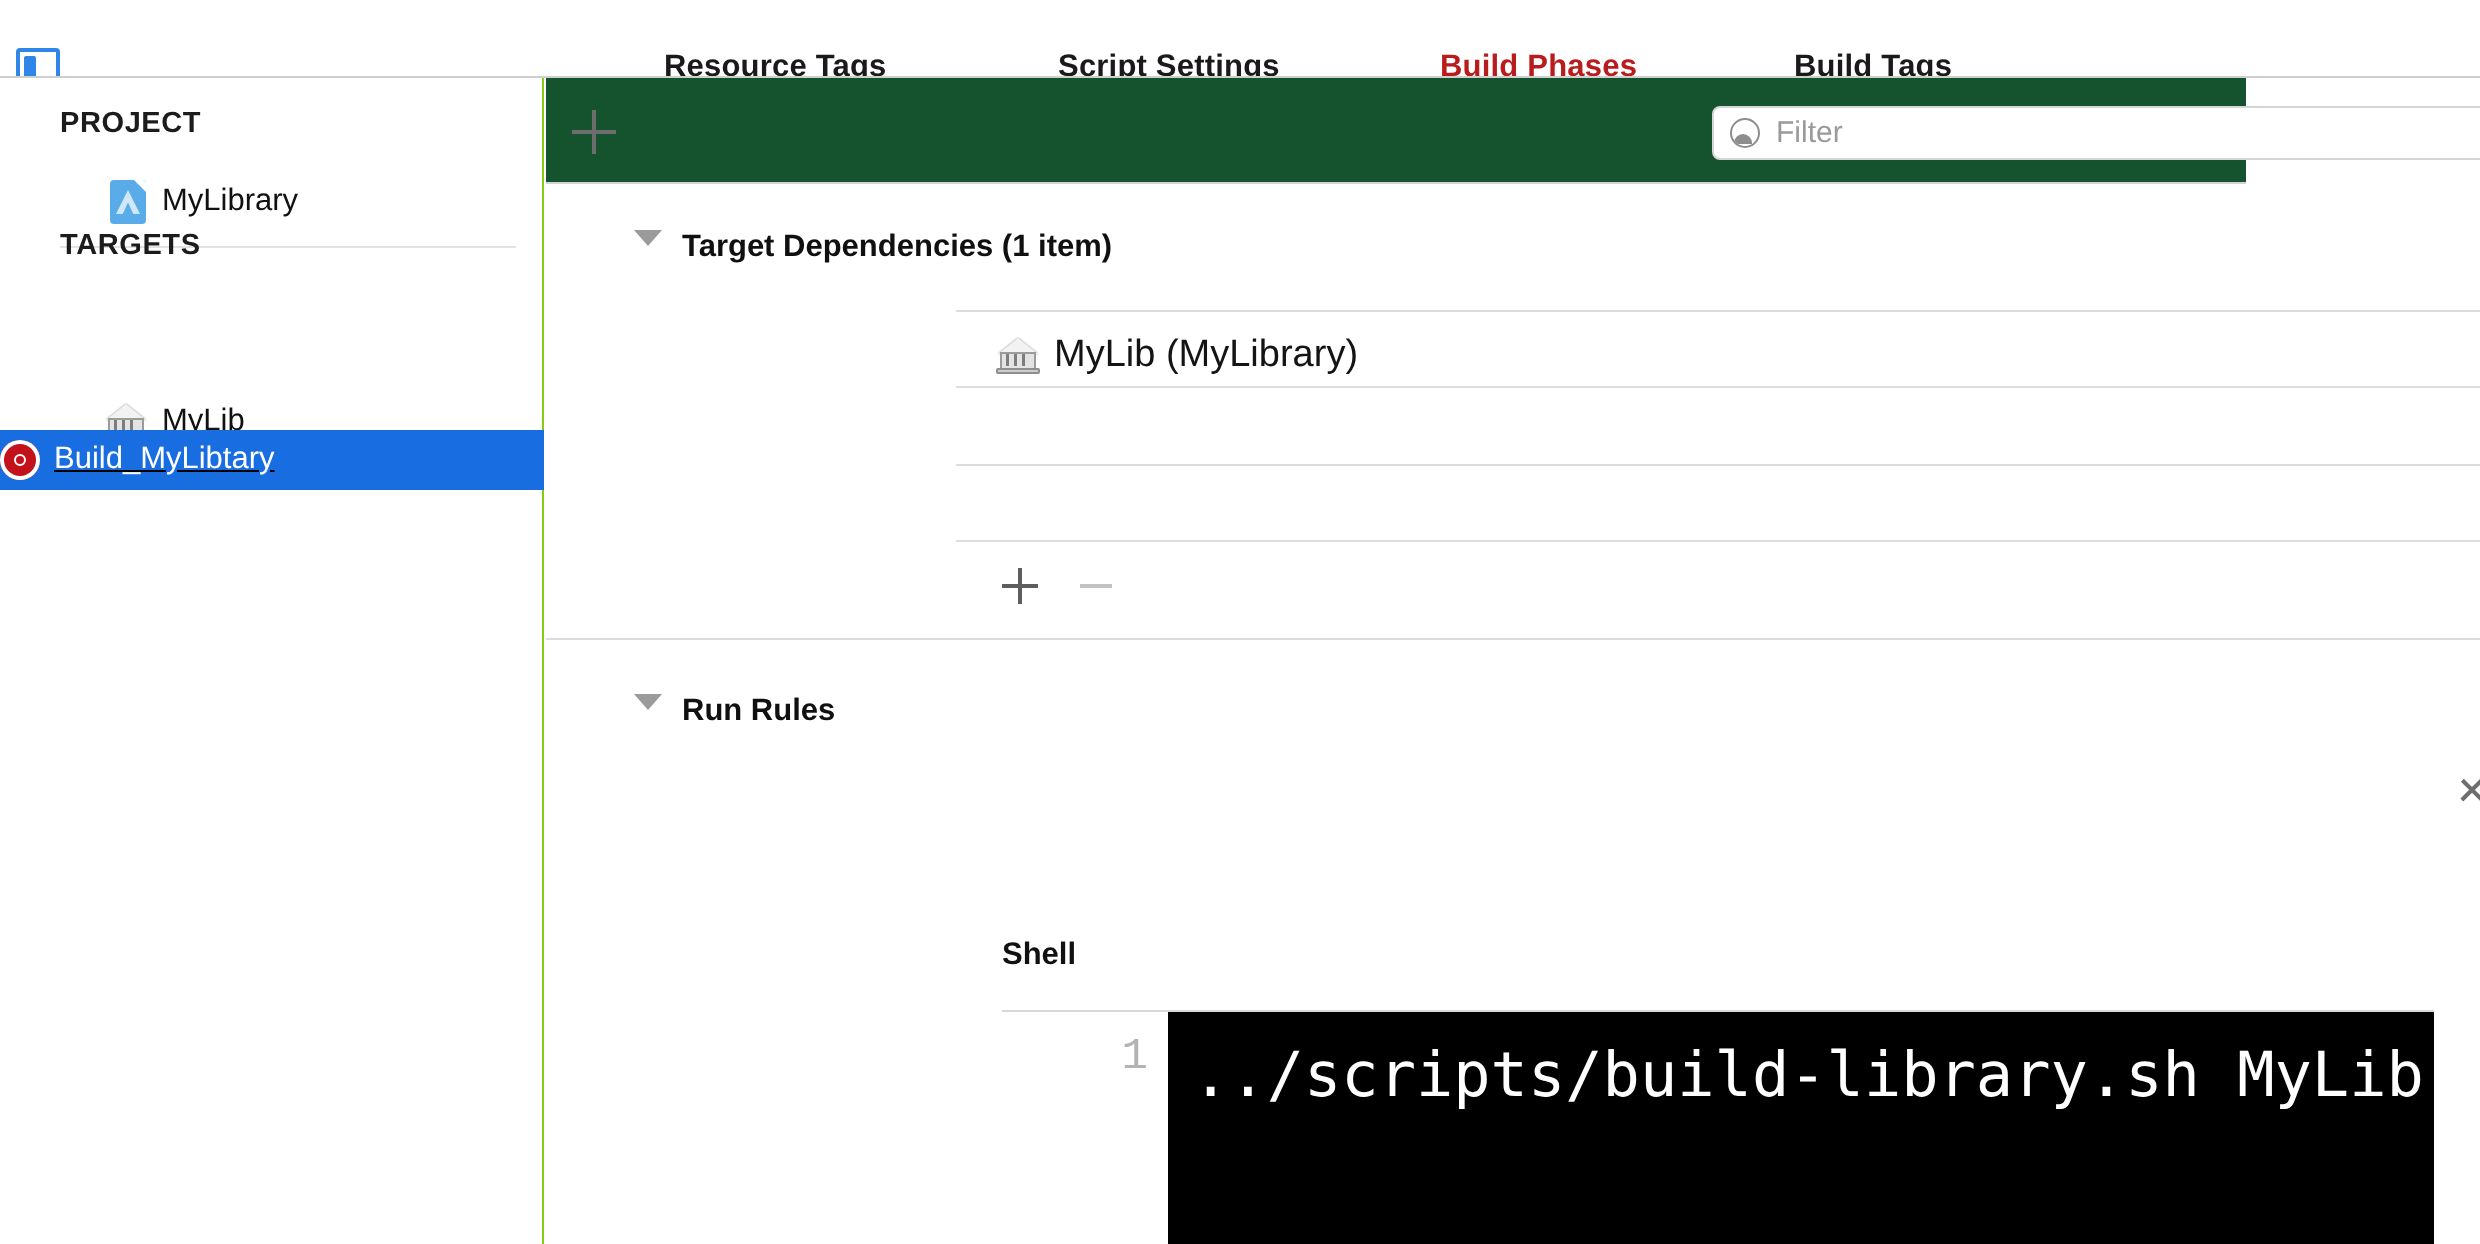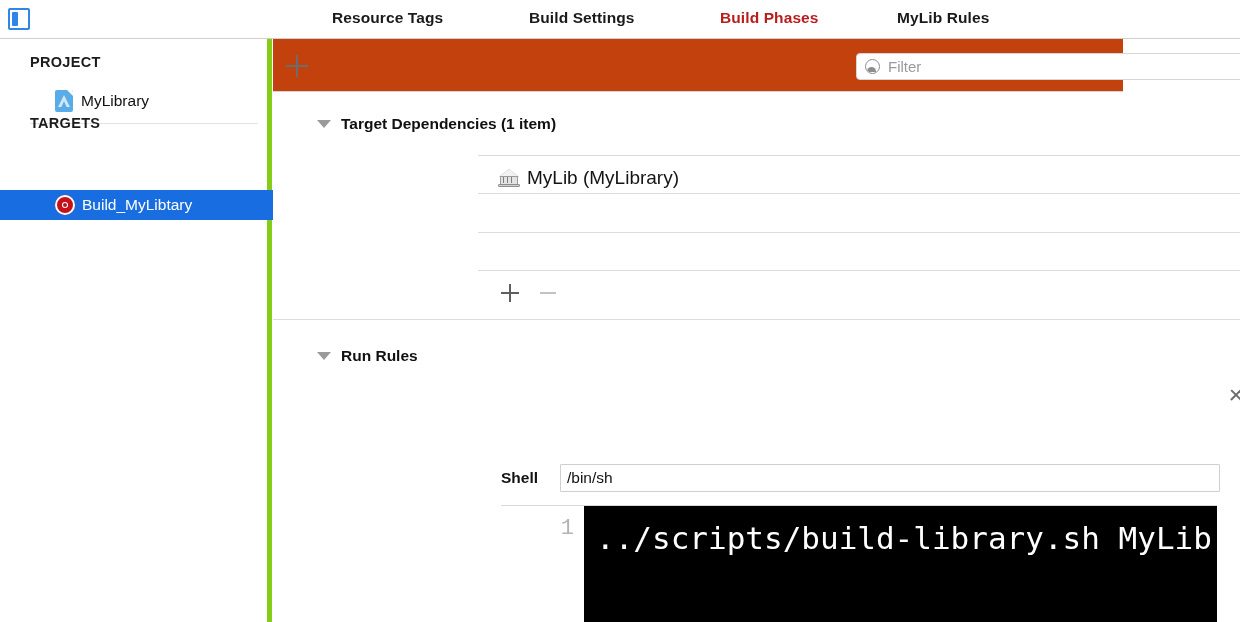--- a/index.html
+++ b/index.html
@@ -13,21 +13,21 @@
     position: relative;
     overflow: hidden;
     font-family: "Liberation Sans", sans-serif;
     -webkit-font-smoothing: antialiased;
     color: #000;
   }
 
   
   #topbar {
     position: absolute;
-    left: 0; top: 0;
+    left: 0; top: 16px;
     width: 1240px; height: 38px;
     background: #ffffff;
   }
   #topbar-underline {
     position: absolute;
     left: 0; top: 38px;
     width: 1240px; height: 1px;
     background: #cfcfcf;
   }
   #sidebar-toggle {
@@ -59,21 +59,21 @@
     cursor: default;
   }
   .tab.active { color: #b91c1c; }
 
   
   #sidebar {
     position: absolute;
     left: 0; top: 39px;
     width: 272px; height: 583px;
     background: #ffffff;
-    border-right: 5px solid #84cc16;
+    border-right: 1px solid #84cc16;
     box-sizing: border-box;
   }
   .sb-header {
     position: absolute;
     left: 30px;
     font-size: 14.5px;
     font-weight: bold;
     color: #1c1c1c;
     letter-spacing: .3px;
   }
@@ -203,21 +203,21 @@
     width: 967px; height: 583px;
     background: #ffffff;
     overflow: hidden;
   }
   #toolbar {
     position: absolute;
     left: 0; top: 0;
     width: 850px; height: 53px;
     border-bottom: 1px solid #d3d3d3;
     box-sizing: border-box;
-    background: #c2410c;
+    background: #14532d;
   }
   #add-phase-button {
     position: absolute;
     left: 13px; top: 16px;
     width: 22px; height: 22px;
     cursor: default;
   }
   #add-phase-button:before, #add-phase-button:after {
     content:"";
     position:absolute;
@@ -258,21 +258,20 @@
   }
   #filter-placeholder {
     font-size: 15px;
     color: #9a9a9a;
   }
 
   
   .section-header {
     position: absolute;
     display: flex;
-    align-items: center;
     cursor: default;
   }
   .disclosure {
     width: 0; height: 0;
     border-left: 7px solid transparent;
     border-right: 7px solid transparent;
     border-top: 8px solid #9a9a9a;
     margin-right: 10px;
     flex: none;
   }
@@ -389,23 +388,23 @@
 </style>
 </head>
 <body>
 
 <div id="topbar">
   <div id="sidebar-toggle">
     <div class="bar"></div>
   </div>
 
   <div class="tab" style="left:332px">Resource Tags</div>
-  <div class="tab" style="left:529px">Build Settings</div>
+  <div class="tab" style="left:529px">Script Settings</div>
   <div class="tab active" style="left:720px">Build Phases</div>
-  <div class="tab" style="left:897px">MyLib Rules</div>
+  <div class="tab" style="left:897px">Build Tags</div>
 </div>
 <div id="topbar-underline"></div>
 
 <div id="sidebar">
 
   <div class="sb-header" style="top:15px">PROJECT</div>
 
   <div class="sb-row" style="top:47px; padding-left:55px;">
     <div class="icon-proj">
         <div class="glyph"></div>
@@ -420,21 +419,21 @@
   <div class="sb-row" style="top:126px; padding-left:52px;margin-top:31px;">
     <div class="icon-lib">
       <div class="roof"></div>
         <div class="body"></div>
         <div class="cols"></div>
         <div class="base"></div>
     </div>
     <span class="label">MyLib</span>
   </div>
 
-  <div class="sb-row selected" style="top:151px; padding-left:55px;">
+  <div class="sb-row selected" style="top:176px; text-decoration:underline;">
     <div class="icon-target"></div>
     <span class="label">Build_MyLibtary</span>
   </div>
 
 </div>
 
 <div id="main">
 
   <div id="toolbar">
     <div id="add-phase-button"></div>
@@ -471,21 +470,20 @@
   <div class="hrule" style="left:0px; top:280px; width:967px;"></div>
 
   <div class="section-header" style="left:44px; top:308px;">
     <div class="disclosure"></div>
     <span class="section-title">Run Rules</span>
   </div>
 
   <div id="close-run-script"></div>
 
   <div id="shell-label">Shell</div>
-  <input id="shell-input" type="text" value="/bin/sh" style="">
 
   <div id="script-editor">
     <div id="gutter">
       <span class="lineno">1</span>
     </div>
     <div id="code-area">../scripts/build-library.sh MyLib</div>
   </div>
 
 </div>
 

